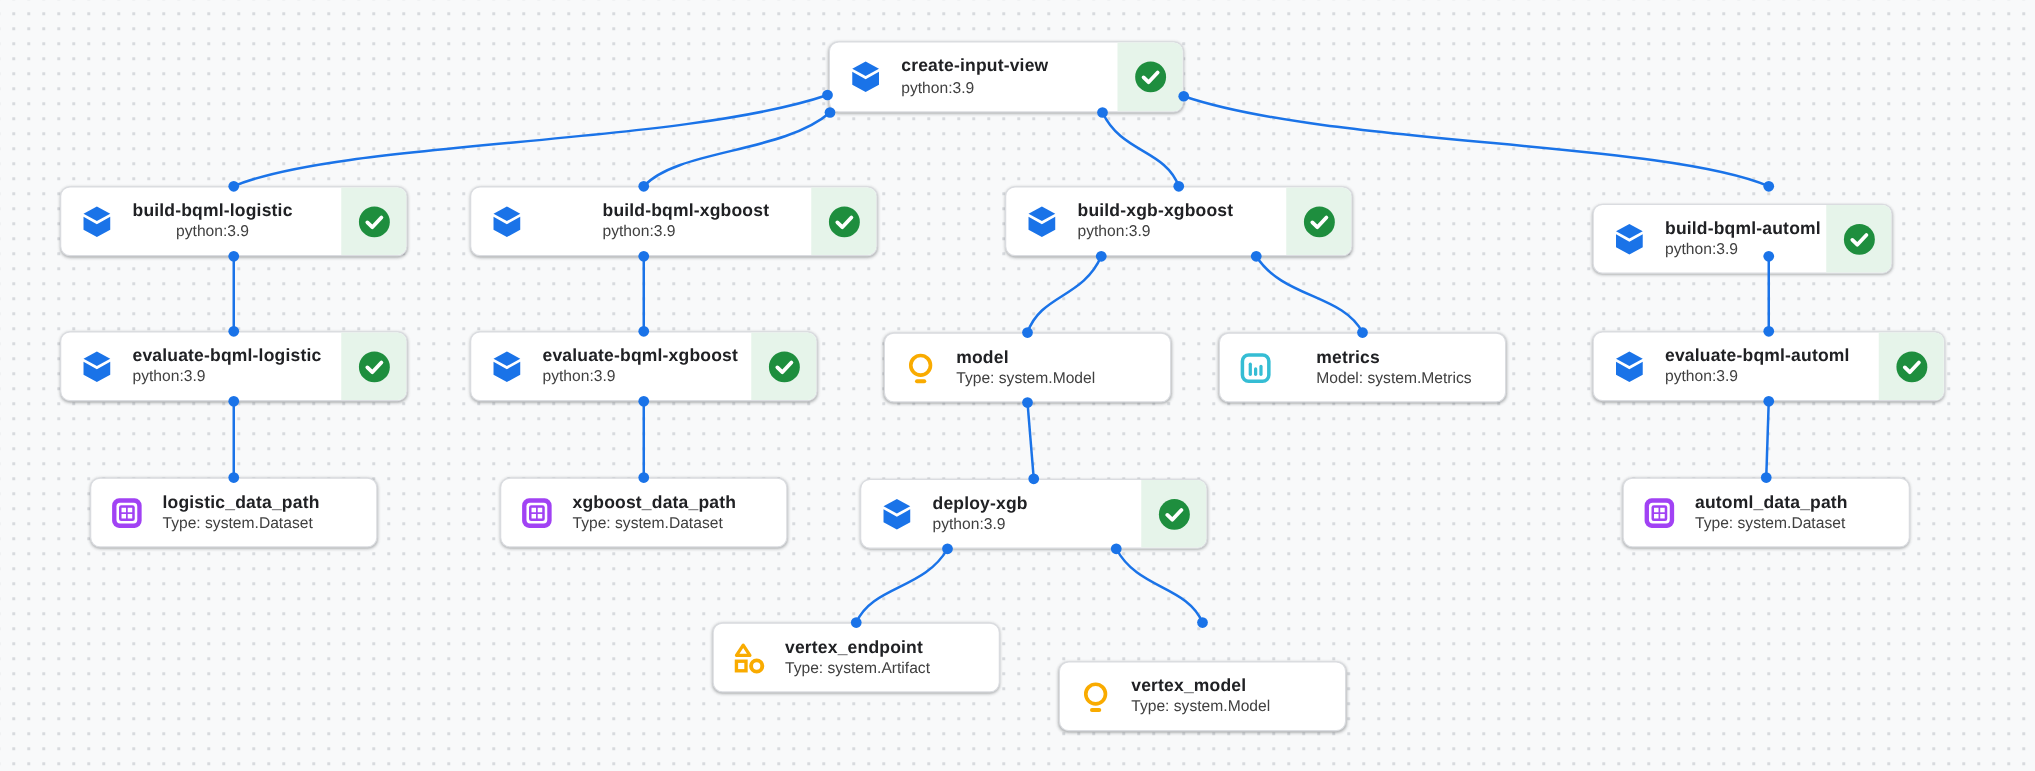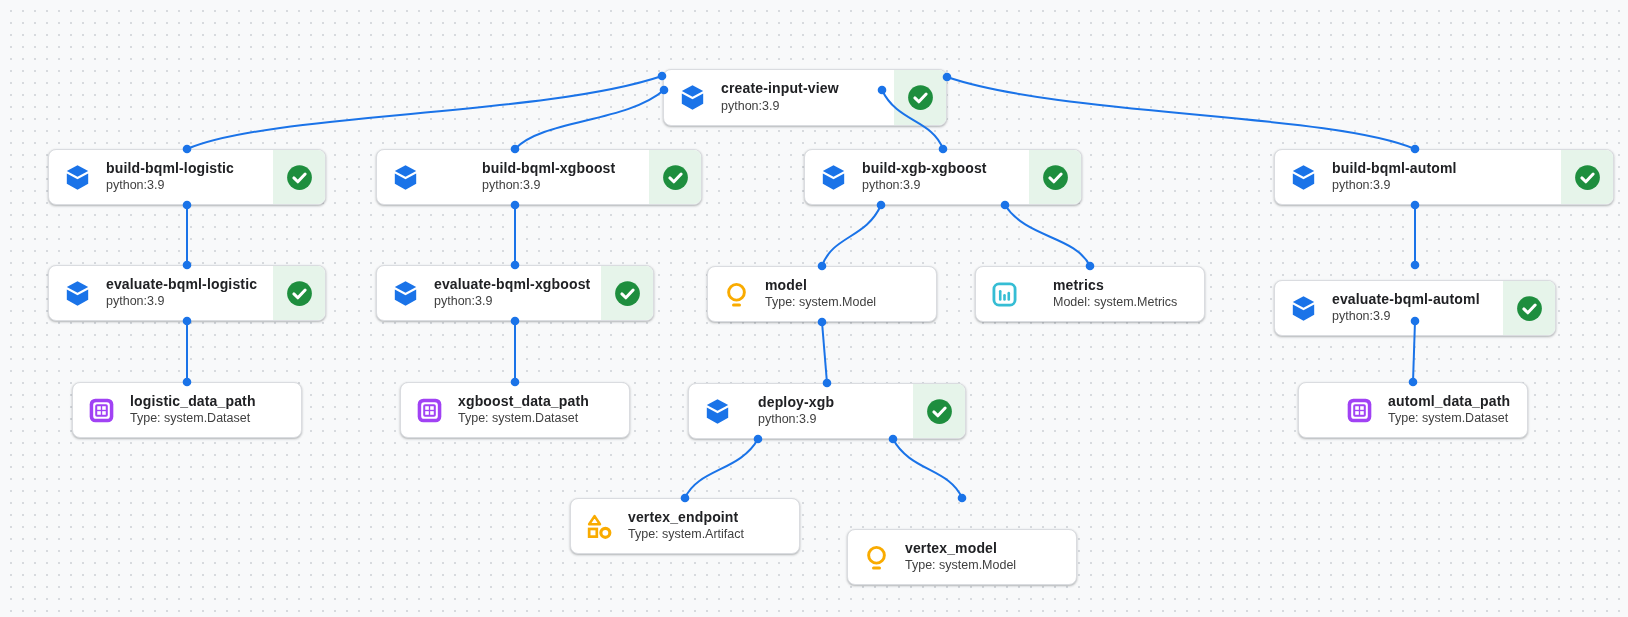--- a/index.html
+++ b/index.html
@@ -26,41 +26,41 @@
     margin-left:auto;align-self:stretch;flex:0 0 52px;width:52px;
     background:#e6f4ea;border-radius:0 7px 7px 0;
     display:flex;align-items:center;justify-content:center;
   }
   .status svg{width:27px;height:27px;display:block;}
 </style>
 </head>
 <body>
 
 <div id="canvas" class="canvas">
-    <div class="node task" style="left: 663px; top: 33px; width: 284px; height: 57px; margin-top: 36px;">
+    <div class="node task" style="left: 663px; top: 33px; width: 284px; height: 57px;">
       <span class="icon">
         <svg viewBox="0 0 24 24">
             <path d="M12 1 L21.5 6.2 L12 11.4 L2.5 6.2 Z" fill="#1a73e8"></path>
             <path d="M2.5 8.4 L12 13.6 L21.5 8.4 L21.5 17.6 L12 22.8 L2.5 17.6 Z" fill="#1a73e8"></path>
           </svg>
       </span>
       <span class="texts">
         <span class="title">create-input-view</span>
         <span class="subtitle">python:3.9</span>
       </span>
       <span class="status">
         <span style="width: 27px; height: 27px; display: flex;">
           <svg viewBox="0 0 24 24">
             <circle cx="12" cy="12" r="11" fill="#1e8e3e"></circle>
             <path d="M7 12.4 L10.5 15.8 L17 8.9" fill="none" stroke="#ffffff" stroke-width="2.7" stroke-linecap="round" stroke-linejoin="round"></path>
           </svg>
         </span>
       </span>
     </div>
-    <div class="node task" style="left: 48px; top: 149px; width: 278px; height: 56px;">
+    <div class="node task" style="left: 48px; top: 149px; width: 278px; height: 56px; text-align: center;">
       <span class="icon">
         <svg viewBox="0 0 24 24">
             <path d="M12 1 L21.5 6.2 L12 11.4 L2.5 6.2 Z" fill="#1a73e8"></path>
             <path d="M2.5 8.4 L12 13.6 L21.5 8.4 L21.5 17.6 L12 22.8 L2.5 17.6 Z" fill="#1a73e8"></path>
           </svg>
       </span>
       <span class="texts">
         <span class="title">build-bqml-logistic</span>
         <span class="subtitle">python:3.9</span>
       </span>
@@ -106,21 +106,21 @@
       </span>
       <span class="status">
         <span style="width: 27px; height: 27px; display: flex;">
           <svg viewBox="0 0 24 24">
             <circle cx="12" cy="12" r="11" fill="#1e8e3e"></circle>
             <path d="M7 12.4 L10.5 15.8 L17 8.9" fill="none" stroke="#ffffff" stroke-width="2.7" stroke-linecap="round" stroke-linejoin="round"></path>
           </svg>
         </span>
       </span>
     </div>
-    <div class="node task" style="left: 1274px; top: 149px; width: 340px; height: 56px;">
+    <div class="node task" style="left: 1274px; top: 163px; width: 240px; height: 56px;">
       <span class="icon">
         <svg viewBox="0 0 24 24">
             <path d="M12 1 L21.5 6.2 L12 11.4 L2.5 6.2 Z" fill="#1a73e8"></path>
             <path d="M2.5 8.4 L12 13.6 L21.5 8.4 L21.5 17.6 L12 22.8 L2.5 17.6 Z" fill="#1a73e8"></path>
           </svg>
       </span>
       <span class="texts">
         <span class="title">build-bqml-automl</span>
         <span class="subtitle">python:3.9</span>
       </span>
@@ -192,21 +192,21 @@
             <path d="M8.2 9.2 L8.2 16.4" stroke="#35bdd4" stroke-width="2.3" stroke-linecap="round"></path>
             <path d="M12 12.6 L12 16.4" stroke="#35bdd4" stroke-width="2.3" stroke-linecap="round"></path>
             <path d="M15.8 10.8 L15.8 16.4" stroke="#35bdd4" stroke-width="2.3" stroke-linecap="round"></path>
           </svg>
       </span>
       <span class="texts">
         <span class="title">metrics</span>
         <span class="subtitle">Model: system.Metrics</span>
       </span>
     </div>
-    <div class="node task" style="left: 1274px; top: 280px; width: 282px; height: 56px; align-items: center;">
+    <div class="node task" style="left: 1274px; top: 265px; width: 282px; height: 56px; align-items: center;">
       <span class="icon">
         <svg viewBox="0 0 24 24">
             <path d="M12 1 L21.5 6.2 L12 11.4 L2.5 6.2 Z" fill="#1a73e8"></path>
             <path d="M2.5 8.4 L12 13.6 L21.5 8.4 L21.5 17.6 L12 22.8 L2.5 17.6 Z" fill="#1a73e8"></path>
           </svg>
       </span>
       <span class="texts">
         <span class="title">evaluate-bqml-automl</span>
         <span class="subtitle">python:3.9</span>
       </span>
@@ -246,41 +246,41 @@
             <rect x="12.6" y="8.2" width="3.2" height="3.2" fill="#ffffff"></rect>
             <rect x="8.2" y="12.6" width="3.2" height="3.2" fill="#ffffff"></rect>
             <rect x="12.6" y="12.6" width="3.2" height="3.2" fill="#ffffff"></rect>
           </svg>
       </span>
       <span class="texts">
         <span class="title">xgboost_data_path</span>
         <span class="subtitle">Type: system.Dataset</span>
       </span>
     </div>
-    <div class="node task" style="left: 688px; top: 383px; width: 278px; height: 56px; gap: 12px;">
+    <div class="node task" style="left: 688px; top: 383px; width: 278px; height: 56px;">
       <span class="icon">
         <svg viewBox="0 0 24 24">
             <path d="M12 1 L21.5 6.2 L12 11.4 L2.5 6.2 Z" fill="#1a73e8"></path>
             <path d="M2.5 8.4 L12 13.6 L21.5 8.4 L21.5 17.6 L12 22.8 L2.5 17.6 Z" fill="#1a73e8"></path>
           </svg>
       </span>
       <span class="texts">
         <span class="title">deploy-xgb</span>
         <span class="subtitle">python:3.9</span>
       </span>
       <span class="status">
         <span style="width: 27px; height: 27px; display: flex;">
           <svg viewBox="0 0 24 24">
             <circle cx="12" cy="12" r="11" fill="#1e8e3e"></circle>
             <path d="M7 12.4 L10.5 15.8 L17 8.9" fill="none" stroke="#ffffff" stroke-width="2.7" stroke-linecap="round" stroke-linejoin="round"></path>
           </svg>
         </span>
       </span>
     </div>
-    <div class="node artifact" style="left: 1298px; top: 382px; width: 230px; height: 56px; padding-left: 32px;">
+    <div class="node artifact" style="left: 1298px; top: 382px; width: 230px; height: 56px;">
       <span class="icon">
         <svg viewBox="0 0 24 24">
             <rect x="1.5" y="1.5" width="21" height="21" rx="5" fill="#a142f4"></rect>
             <rect x="4.6" y="4.6" width="14.8" height="14.8" rx="2.6" fill="#ffffff"></rect>
             <rect x="6.4" y="6.4" width="11.2" height="11.2" rx="1.6" fill="#a142f4"></rect>
             <rect x="8.2" y="8.2" width="3.2" height="3.2" fill="#ffffff"></rect>
             <rect x="12.6" y="8.2" width="3.2" height="3.2" fill="#ffffff"></rect>
             <rect x="8.2" y="12.6" width="3.2" height="3.2" fill="#ffffff"></rect>
             <rect x="12.6" y="12.6" width="3.2" height="3.2" fill="#ffffff"></rect>
           </svg>

